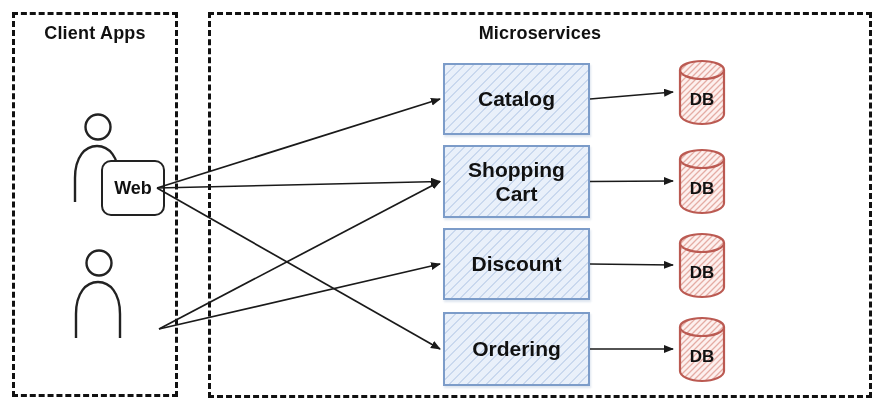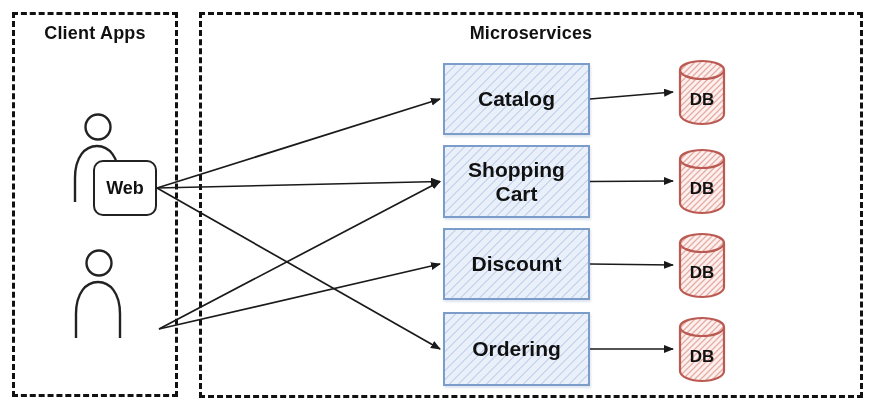--- a/index.html
+++ b/index.html
@@ -9,31 +9,31 @@
     --connector:#1a1a1a;
   }
   html,body{margin:0;padding:0;background:#fff;}
   .canvas{
     position:relative; width:875px; height:409px; overflow:hidden;
     background:var(--canvas-bg); color:var(--text);
     font-family:"Liberation Sans", sans-serif;
   }
   .group{position:absolute; border:3px dashed var(--group-border); box-sizing:border-box;}
   .group-client{left:12px; top:12px; width:166px; height:385px;}
-  .group-micro{left:199px; top:12px; width:664px; height:386px;}
+  .group-micro{left:208px; top:12px; width:664px; height:386px;}
   .group-title{
     text-align:center; font-weight:bold; font-size:18px; margin-top:8px;
     letter-spacing:.2px;
   }
   .person{position:absolute; z-index:1;}
   .client-label{
     position:absolute; z-index:3; background:#fff;
     border:2.5px solid #222; border-radius:10px;
     display:flex; align-items:center; justify-content:center;
-    font-weight:bold; font-size:18px;
+    font-weight:bold; font-size:18px;margin-left:8px;
   }
   .service{
     position:absolute; left:443px; width:147px; z-index:2; box-sizing:border-box;
     border:2px solid var(--service-border);
     background-color:var(--service-fill);
     background-image:repeating-linear-gradient(135deg,
       var(--service-hatch) 0px, var(--service-hatch) 1.4px,
       transparent 1.4px, transparent 6.5px);
     display:flex; align-items:center; justify-content:center;
     text-align:center; font-weight:bold; font-size:21px; line-height:1.12;

